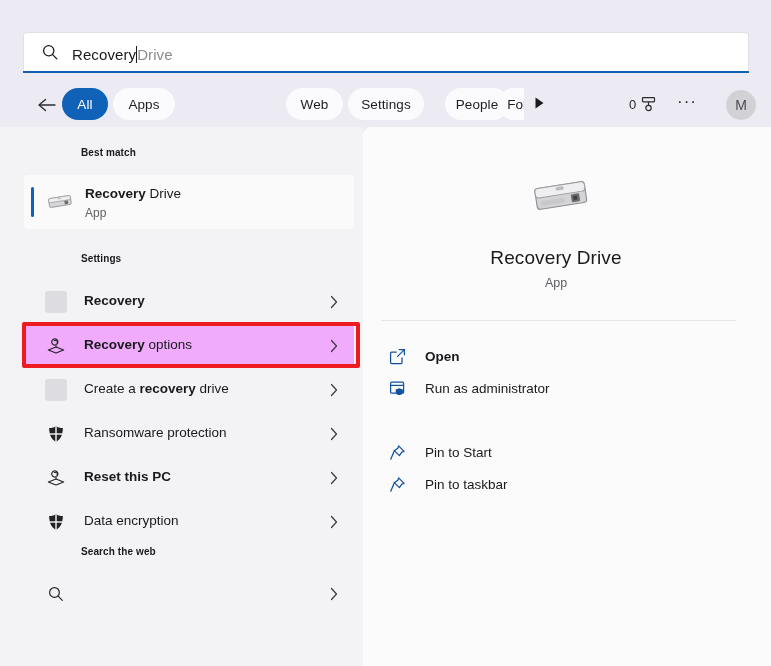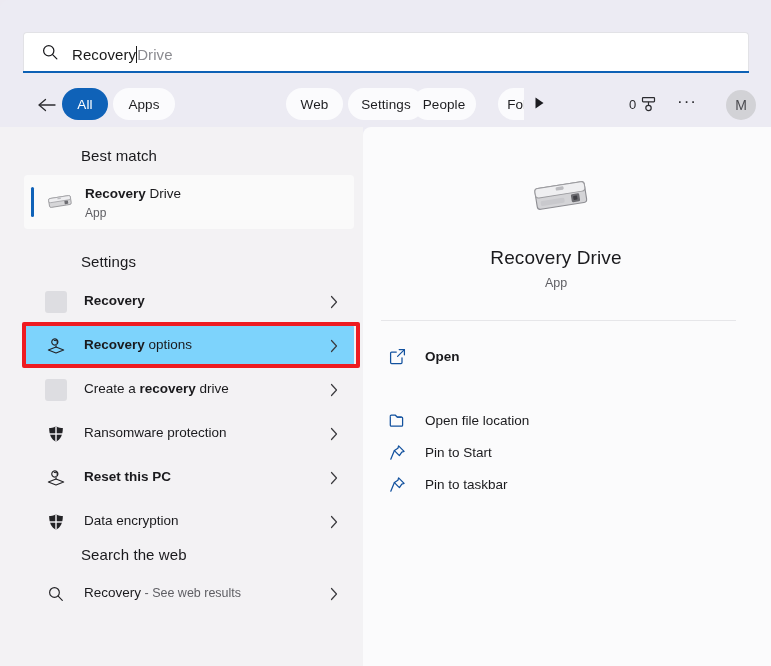--- a/index.html
+++ b/index.html
@@ -158,22 +158,22 @@
   
   .left-panel {
     position: absolute;
     left: 0; top: 127px;
     width: 363px; height: 539px;
     background: #f3f2f4;
   }
   .section-header {
     position: absolute;
     left: 36px;
-    font-size: 15px;
-    font-weight: normal;
+    font-size: 10px;
+    font-weight: bold;
     color: #1a1a1d;
     letter-spacing: 0.1px;
     padding-left: 45px;
   }
 
   .best-match-card {
     position: absolute;
     left: 24px; top: 48px;
     width: 330px; height: 54px;
     background: #fafafa;
@@ -237,21 +237,21 @@
     color: #1a1a1d;
     white-space: nowrap;
   }
   .srow .lbl b { font-weight: bold; }
   .srow .chev {
     position: absolute;
     right: 16px; top: 15px;
     width: 8px; height: 14px;
     color: #3a3a3e;
   }
-  .srow.hovered { background: #7dd3fc; text-decoration: underline; }
+  .srow.hovered { background: #f0abfc; text-decoration: underline; }
 
   
   .annotation {
     position: absolute;
     left: 22px; top: 322px;
     width: 338px; height: 46px;
     border: 4px solid #ee1b20;
     box-sizing: border-box;
     border-radius: 2px;
     pointer-events: none;
@@ -347,21 +347,21 @@
           </div>
         <div class="chip" style="left:113px;width:62px;">
             <span>Apps</span>
           </div>
         <div class="chip" style="left:286px;width:57px;">
             <span>Web</span>
           </div>
         <div class="chip" style="left:348px;width:76px;">
             <span>Settings</span>
           </div>
-        <div class="chip" style="left:412px;width:64px;justify-content:center;">
+        <div class="chip" style="left:445px;width:64px;justify-content:center;">
             <span>People</span>
           </div>
         <div class="chip" style="left:498px;width:64px;">
             <span>Folders</span>
           </div>
       </div>
 
       <span class="more-filters">
         <svg viewBox="0 0 16 16" width="16" height="16" fill="currentColor">
           <polygon points="4.5,2.5 12.5,8 4.5,13.5"></polygon>
@@ -498,21 +498,20 @@
 
       <div class="section-header" style="top:419px;">Search the web</div>
 
       <div class="srow" style="top:445px;">
         <span class="ic">
           <svg viewBox="0 0 20 20" width="18" height="18" fill="none" stroke="currentColor" stroke-width="1.3">
             <circle cx="8.3" cy="8.3" r="5.4"></circle>
             <line x1="12.4" y1="12.4" x2="17" y2="17" stroke-linecap="round"></line>
           </svg>
         </span>
-        <span class="lbl"><span style="color:#1a1a1d;">Recovery</span><span style="color:#5e5e63;font-size:12.5px;"> - See web results</span></span>
         <span class="chev">
           <svg viewBox="0 0 8 14" width="8" height="14" fill="none" stroke="currentColor" stroke-width="1.2" stroke-linecap="round" stroke-linejoin="round">
               <polyline points="1.5,1.5 6.5,7 1.5,12.5"></polyline>
             </svg>
         </span>
       </div>
     </div>
 
     <div class="annotation"></div>
 
@@ -537,30 +536,31 @@
         <span class="aic">
           <svg viewBox="0 0 19 19" width="19" height="19" fill="none" stroke="currentColor" stroke-width="1.25" stroke-linecap="round" stroke-linejoin="round">
             <path d="M11.2 2.6 H16.4 V7.8"></path>
             <path d="M16.4 2.6 L9.6 9.4"></path>
             <path d="M14 10.8 V15.6 a1 1 0 0 1 -1 1 H3.6 a1 1 0 0 1 -1 -1 V6.1 a1 1 0 0 1 1 -1 H8.3"></path>
           </svg>
         </span>
         <span class="albl">Open</span>
       </div>
 
-
-      <div class="action" style="top:278px;">
+      <div class="action" style="top:246px;">
         <span class="aic">
           <svg viewBox="0 0 19 19" width="19" height="19" fill="none" stroke="currentColor" stroke-width="1.25" stroke-linejoin="round">
-            <path d="M2.3 5.2 a1 1 0 0 1 1 -1 H7.4 L9.1 6 H13.6"></path>
-            <path d="M2.3 5.2 V14.2 a1 1 0 0 0 1 1 H13.6 a1 1 0 0 0 1 -1 V7 a1 1 0 0 0 -1 -1 H9.1"></path>
-          </svg>
-        </span>
-        <span class="albl">Open file location</span>
-      </div>
+            <rect x="2.6" y="3.2" width="13" height="11" rx="1.3"></rect>
+            <line x1="2.6" y1="6.4" x2="15.6" y2="6.4"></line>
+            <path d="M11.3 9.2 L14.9 10.4 V13 a3 3 0 0 1 -3.6 2.9 a3 3 0 0 1 -3.6 -2.9 V10.4 Z" fill="currentColor" stroke="none"></path>
+          </svg>
+        </span>
+        <span class="albl">Run as administrator</span>
+      </div>
+
 
       <div class="action" style="top:342px;">
         <span class="aic">
           <svg viewBox="0 0 19 19" width="19" height="19" fill="none" stroke="currentColor" stroke-width="1.25" stroke-linecap="round" stroke-linejoin="round">
             <path d="M10.6 2.9 L16.1 8.4 L13.8 9.1 L11.4 12.6 L6.4 7.6 L9.9 5.2 Z"></path>
             <line x1="6.4" y1="7.6" x2="2.8" y2="16.2"></line>
           </svg>
         </span>
         <span class="albl">Pin to taskbar</span>
       </div>

